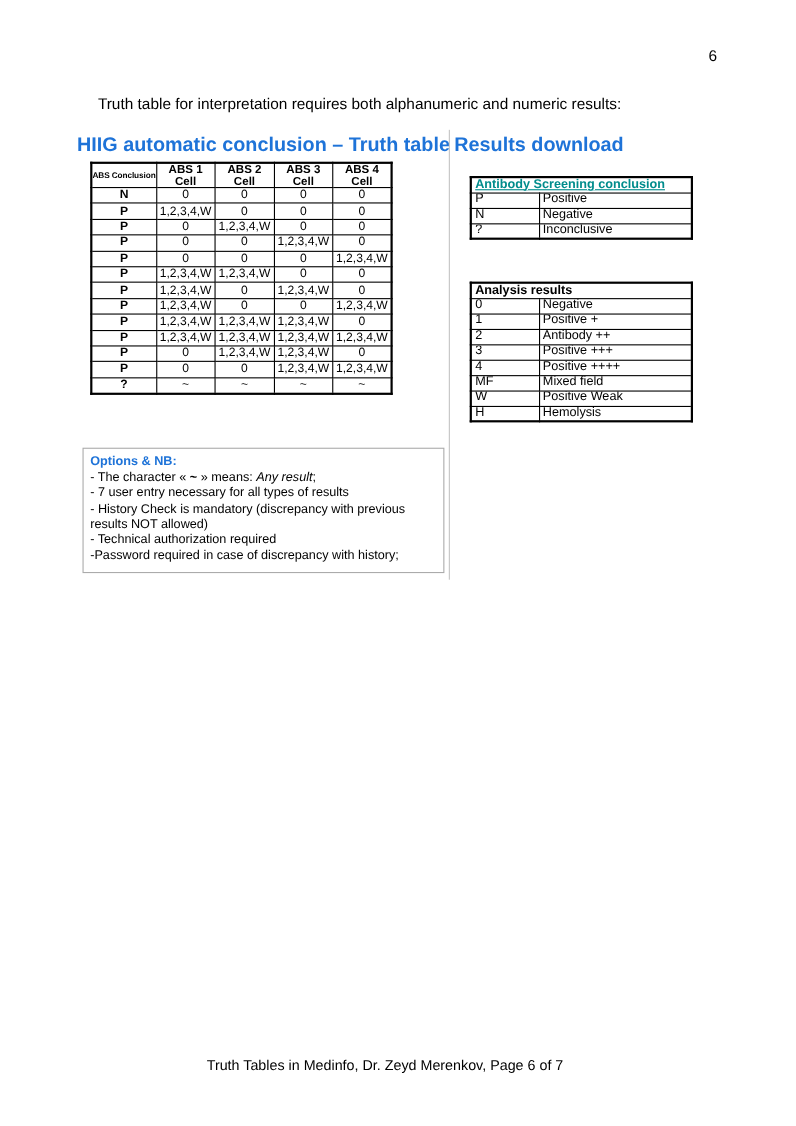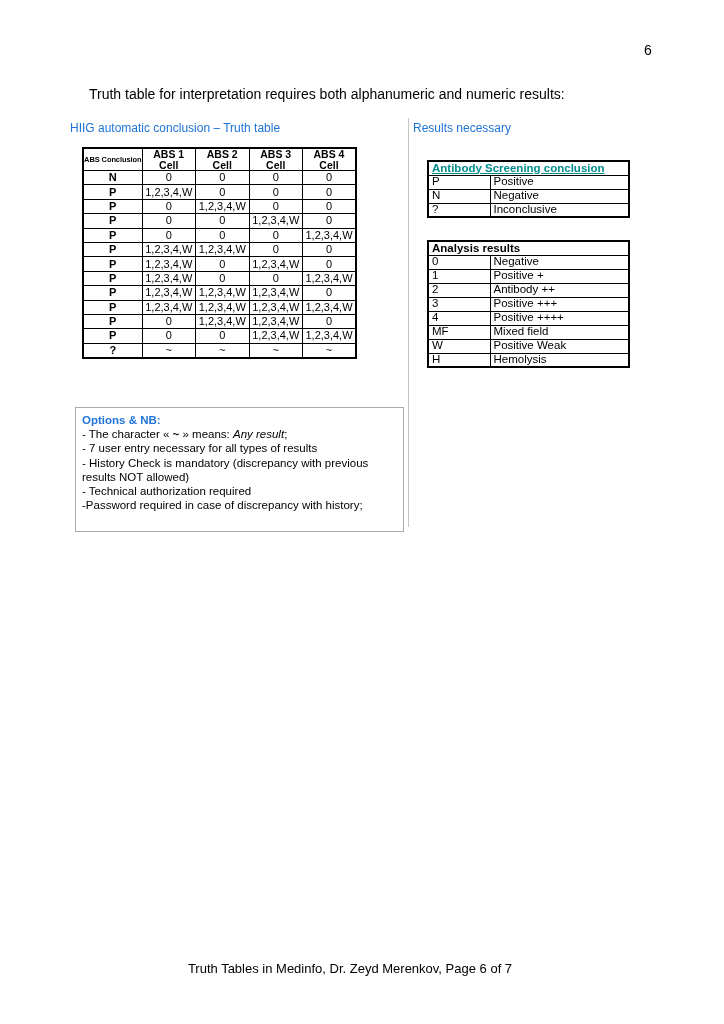--- a/index.html
+++ b/index.html
@@ -36,22 +36,22 @@
   }
   .doc-subtitle {
     position: absolute;
     top: 86px;
     left: 69px;
     font-size: 14px;
     margin-left: 20px;
   }
   .section-title {
     position: absolute;
-    font-size: 12px;
-    font-weight: normal;
+    font-size: 18px;
+    font-weight: bold;
     color: var(--accent-blue);
     white-space: nowrap;
   }
   .left-title  { top: 121px; left: 70px; }
   .right-title { top: 121px; left: 413px; }
   .v-divider {
     position: absolute;
     top: 118px;
     left: 408px;
     width: 1px;
@@ -89,21 +89,21 @@
   
   .mini-table {
     position: absolute;
     left: 427px;
     width: 201px;
     border-collapse: collapse;
     table-layout: fixed;
     border: 2px solid #000;
   }
   .conclusion-table { top: 160px; }
-  .analysis-table   { top: 240px; }
+  .analysis-table   { top: 256px; }
   .mini-table col.k { width: 62px; }
   .mini-table col.v { width: 139px; }
   .mini-table th, .mini-table td {
     border: 1px solid #000;
     text-align: left;
     vertical-align: middle;
     padding: 0 0 0 3px;
     height: 14px;
     font-size: 11.5px;
     line-height: 1;
@@ -116,21 +116,21 @@
   }
 
   
   .options-box {
     position: absolute;
     top: 407px;
     left: 75px;
     width: 329px;
     min-height: 112px;
     border: 1px solid #ABABAB;
-    padding: 5px 7px 19px 6px;
+    padding: 5px 7px 8px 6px;
     font-size: 11.5px;
     line-height: 14.2px;
   }
   .options-title {
     color: var(--accent-blue);
     font-weight: bold;
   }
   .options-line b { font-weight: bold; }
   .options-line i { font-style: italic; }
 
@@ -146,21 +146,21 @@
 </head>
 <body>
 
 <div class="page">
 
   <div class="page-number">6</div>
 
   <div class="doc-subtitle">Truth table for interpretation requires both alphanumeric and numeric results:</div>
 
   <div class="section-title left-title">HIIG automatic conclusion – Truth table</div>
-  <div class="section-title right-title">Results necessary</div>
+  <div class="section-title right-title">Results download</div>
   <div class="v-divider"></div>
 
   <table class="truth-table">
     <colgroup>
       <col class="c0">
         <col class="c1">
         <col class="c2">
         <col class="c3">
         <col class="c4">
     </colgroup>

